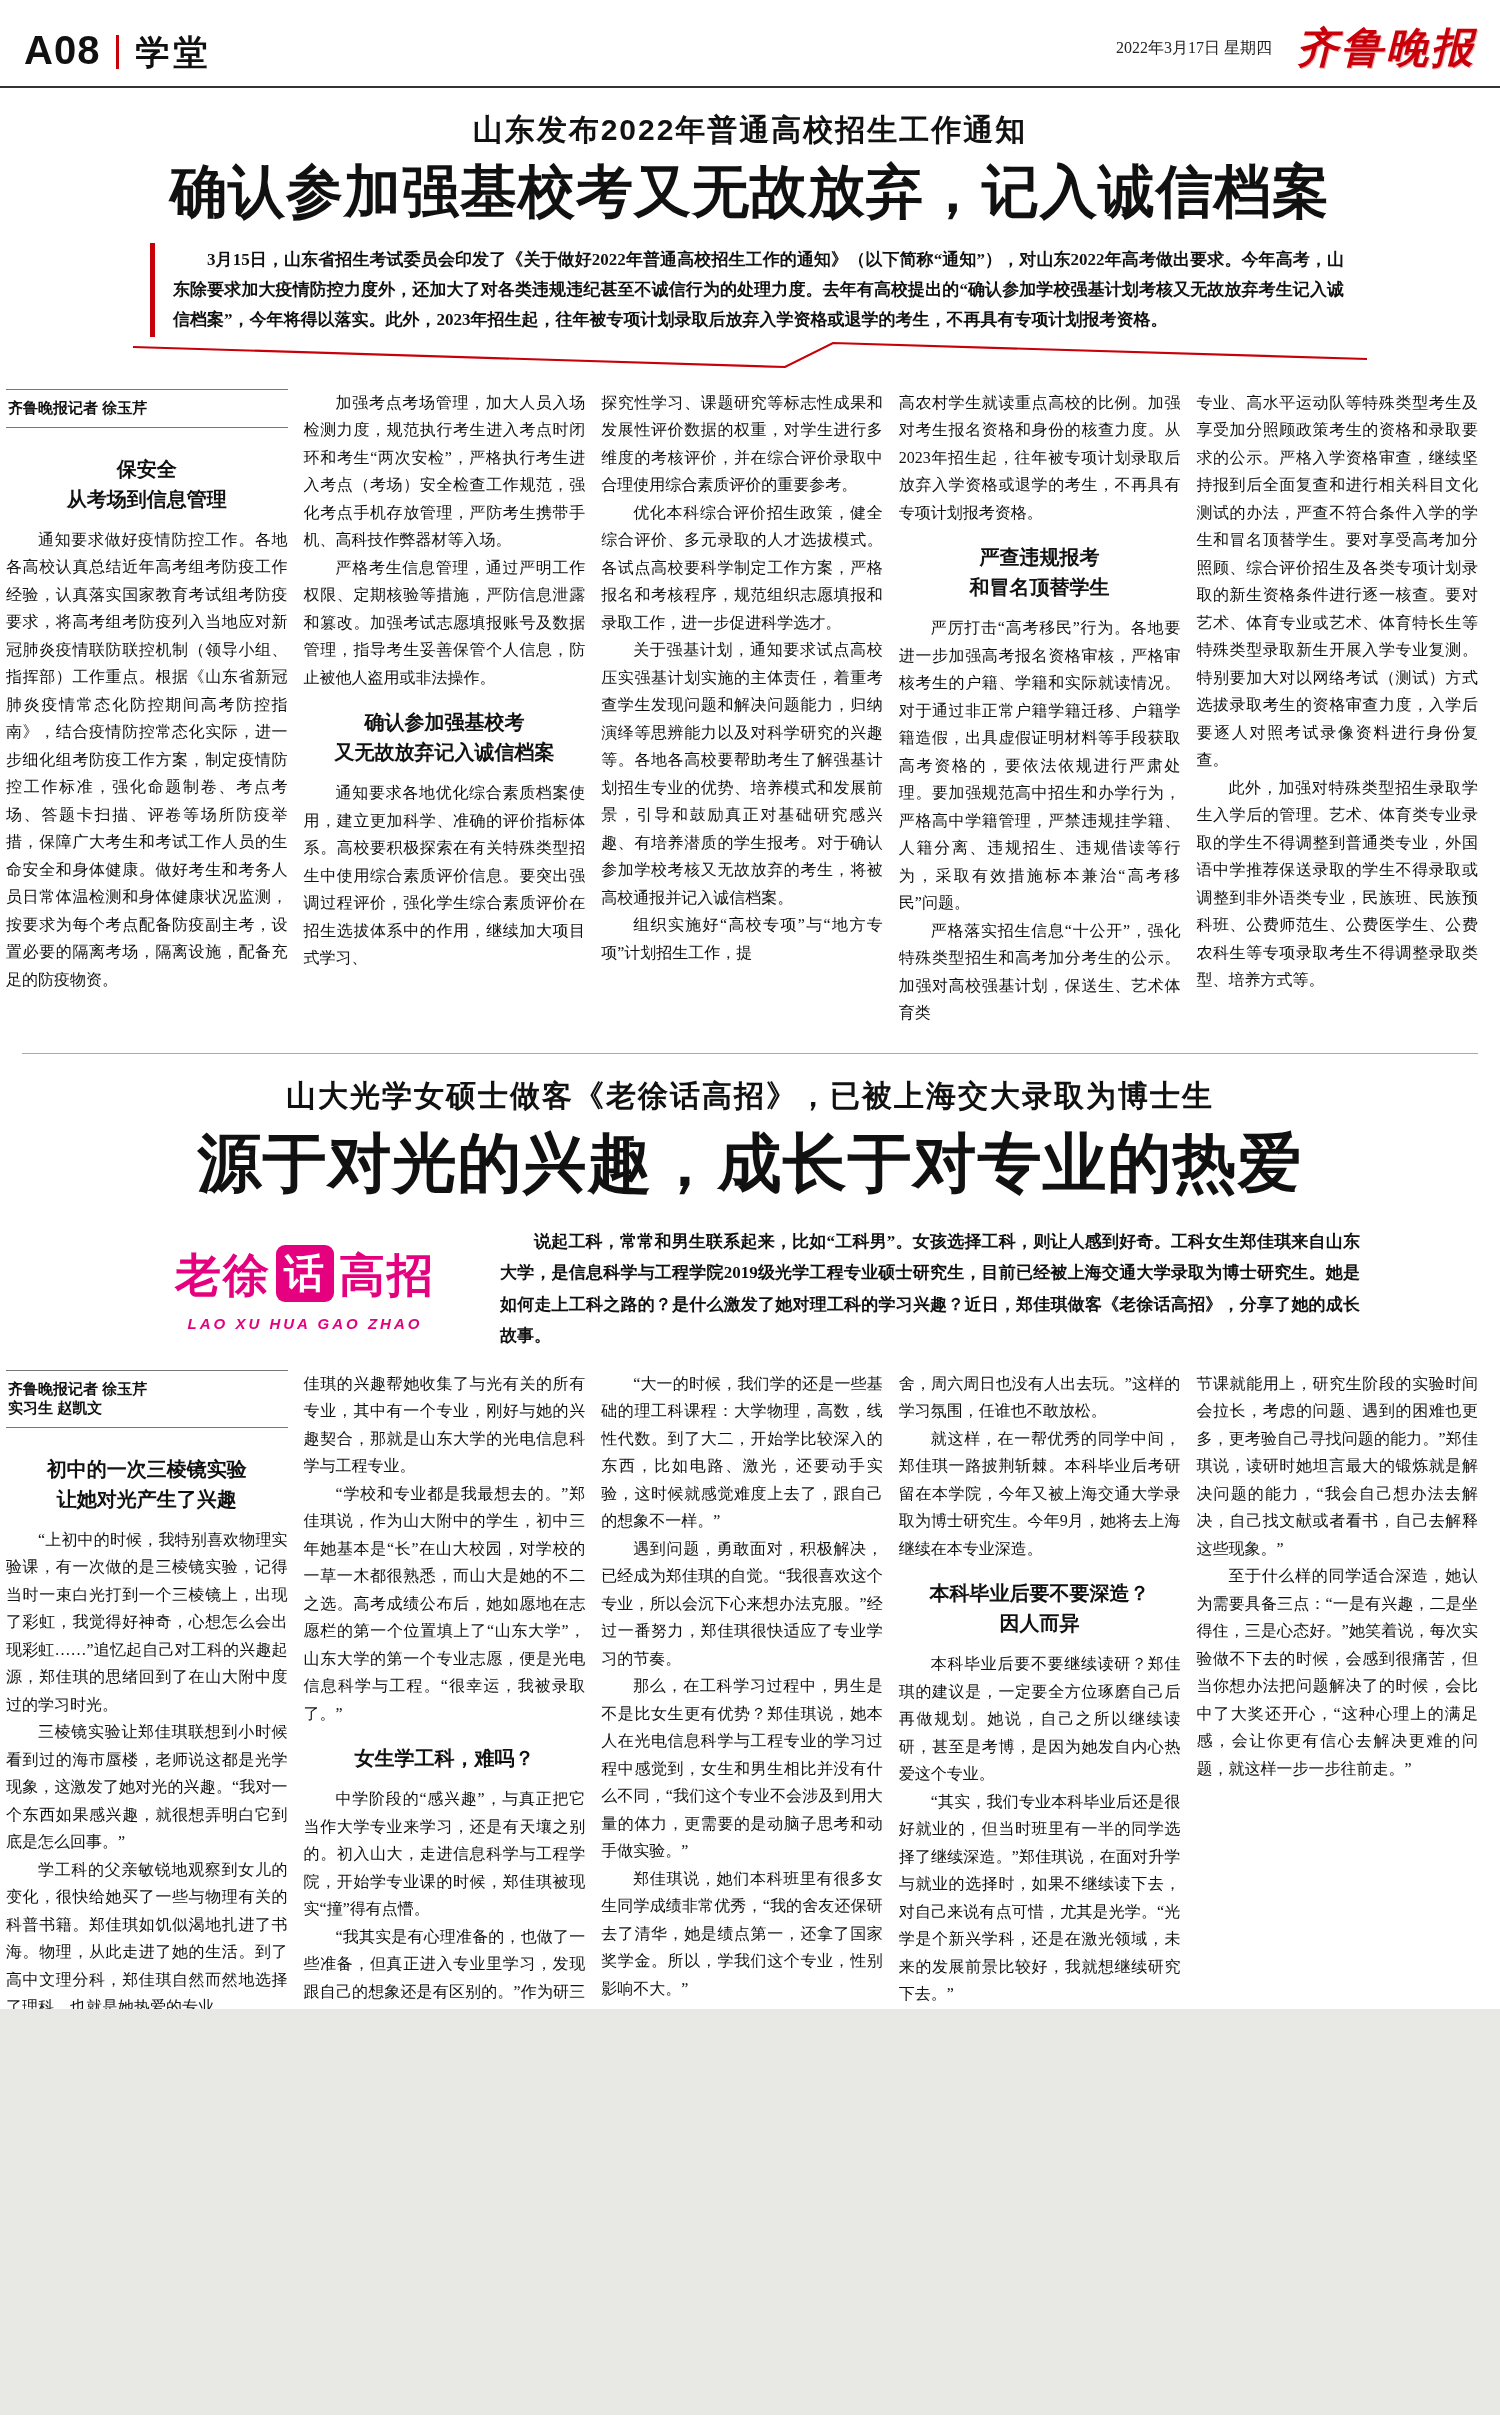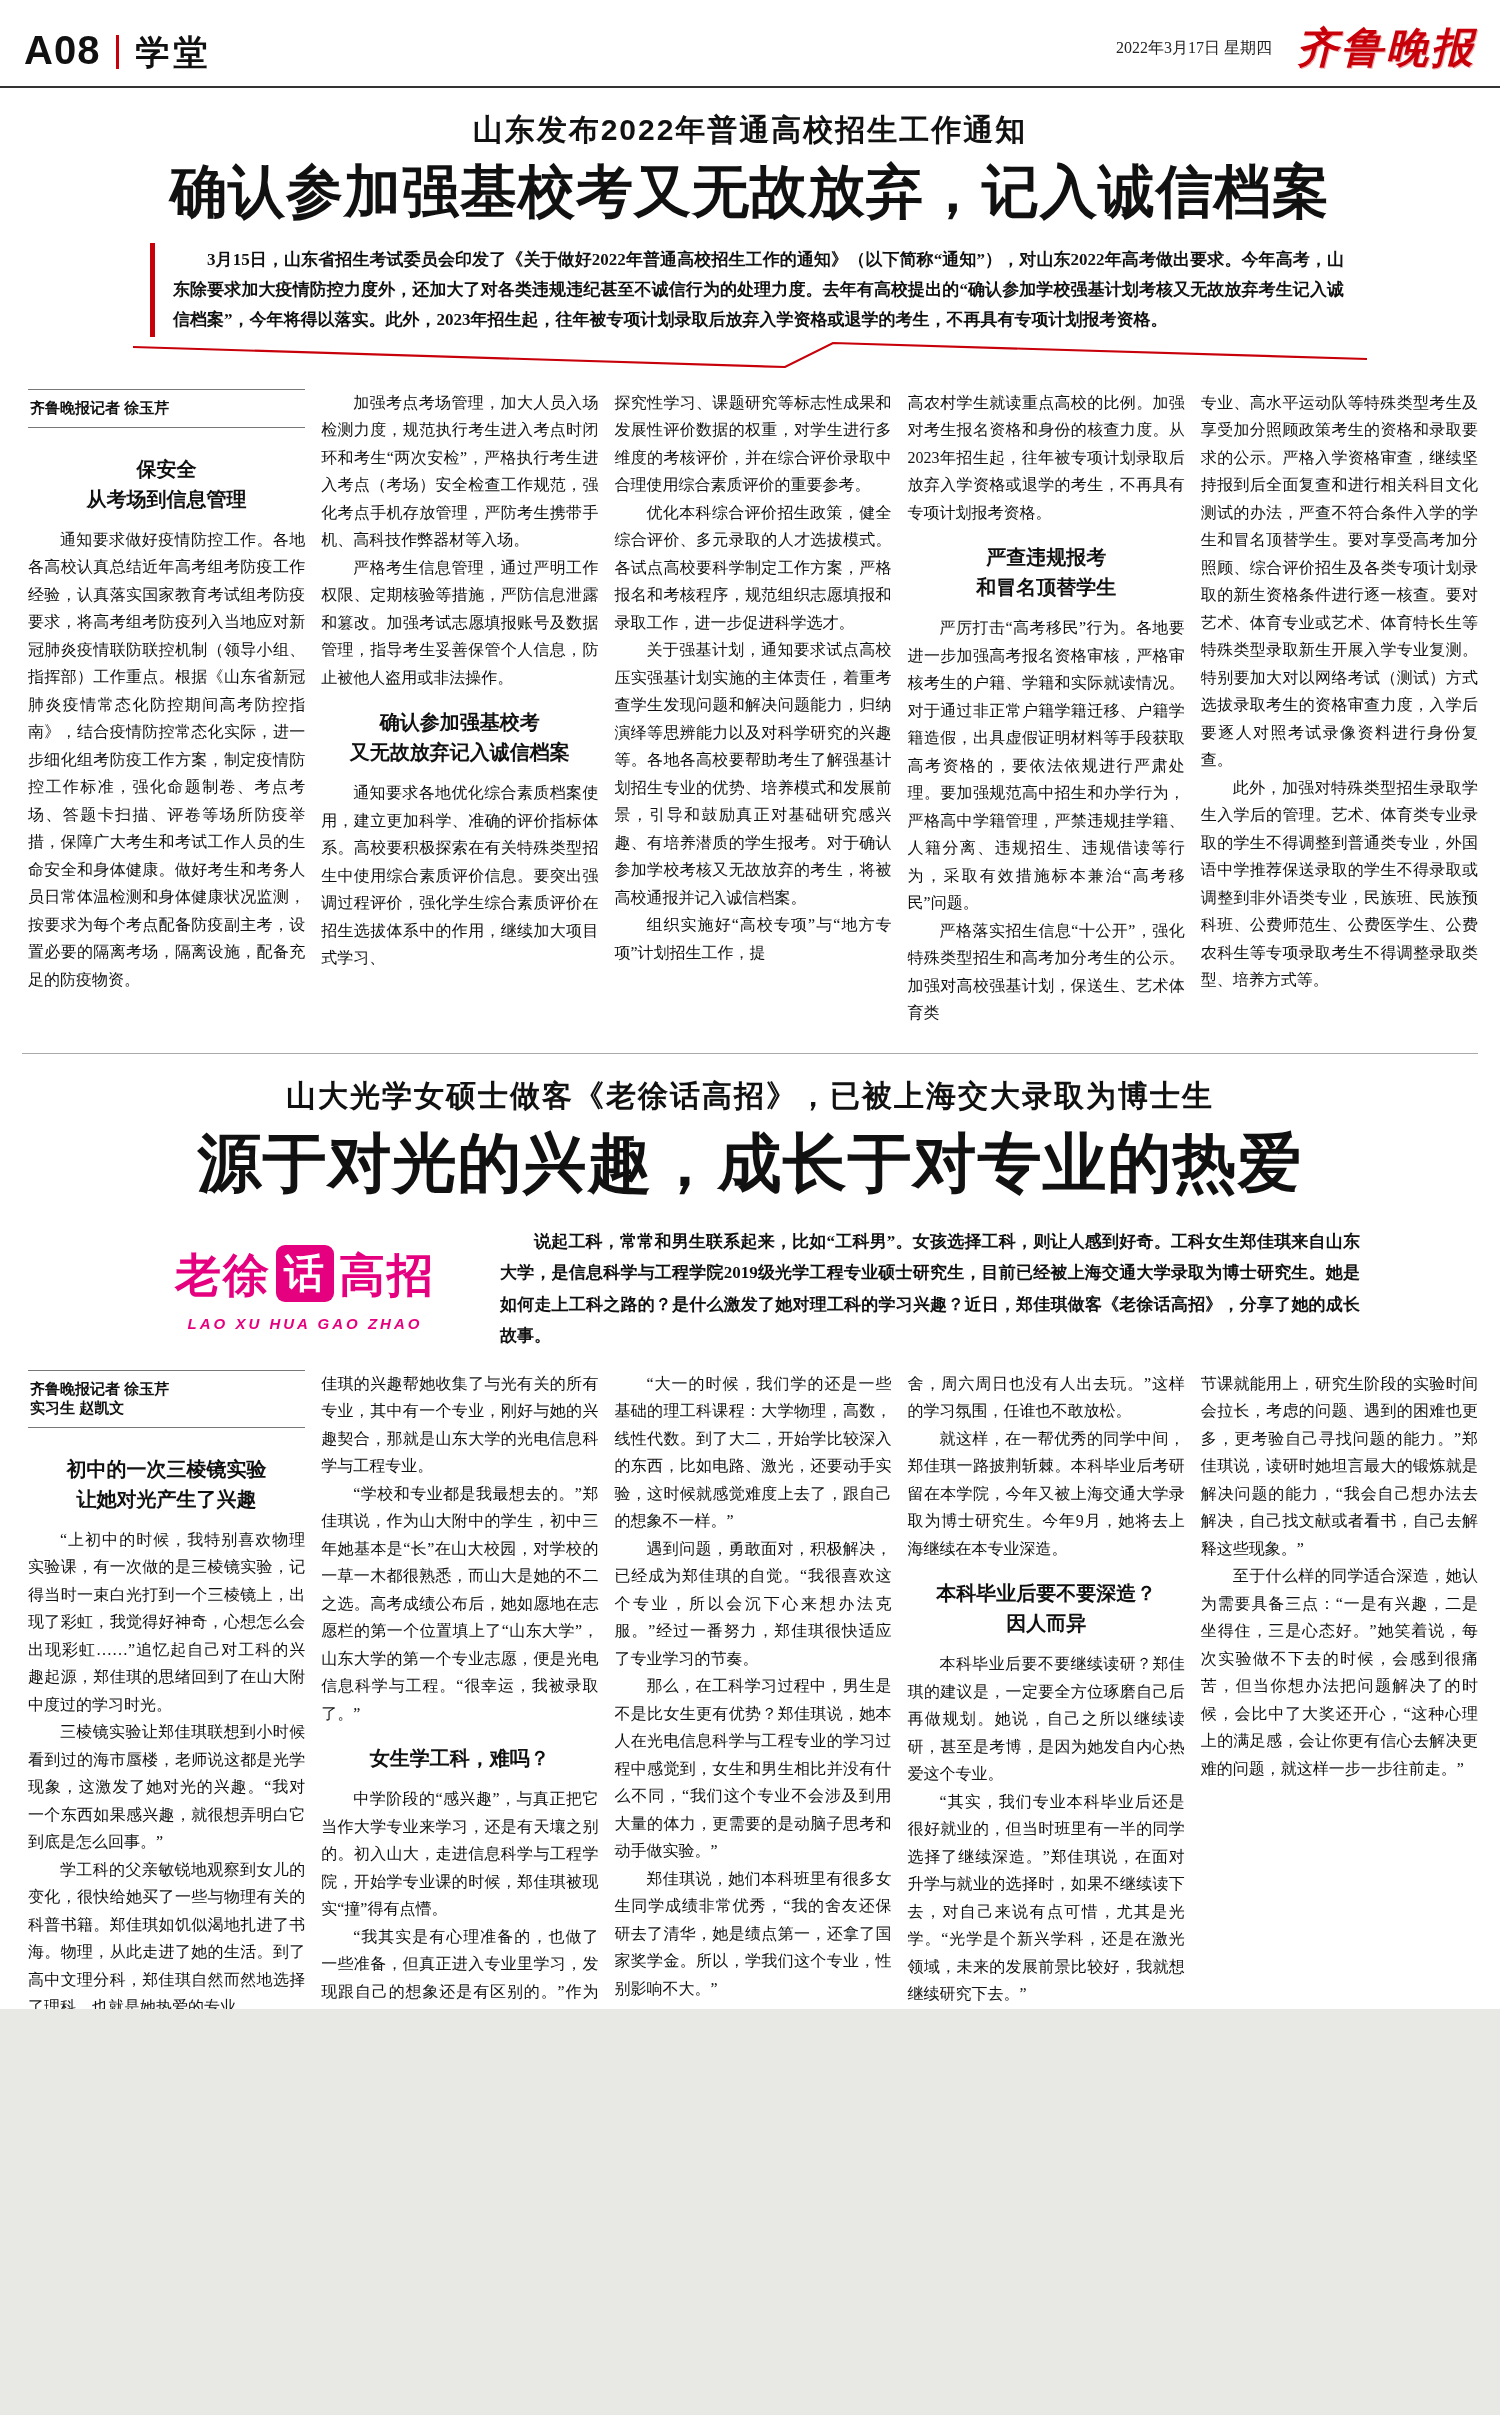--- a/index.html
+++ b/index.html
@@ -38,21 +38,21 @@
   .headline.h1a { font-size:57px; margin-top:6px; }
   .headline.h2a { font-size:64px; margin-top:8px; }
   .lead {
     margin:18px 150px 4px 150px; border-left:5px solid #c8000a; padding:2px 6px 2px 18px;
   }
   .lead-text {
     font-size:17px; font-weight:600; line-height:1.75; text-align:justify; text-indent:2em;
   }
   .swoosh { display:block; margin:2px auto 0 auto; }
   .divider { border-top:1px solid #aaa; margin:26px 22px 0 22px; }
-  .cols { display:flex; gap:16px; margin:18px 22px 0 28px; align-items:stretch; }
+  .cols { display:flex; gap:16px; margin:18px 22px 0 6px; align-items:stretch; }
   .col { flex:1; min-width:0; display:flex; flex-direction:column; }
   .para { font-size:16px; line-height:1.72; text-align:justify; text-indent:2em; }
   .para.noindent { text-indent:0; }
   .col-subhead {
     font-family:"Liberation Sans","DejaVu Sans",sans-serif;
     font-size:20px; font-weight:800; text-align:center; line-height:1.5;
     white-space:pre-line; margin:16px 0 12px 0;
   }
   .byline {
     font-family:"Liberation Sans","DejaVu Sans",sans-serif;

